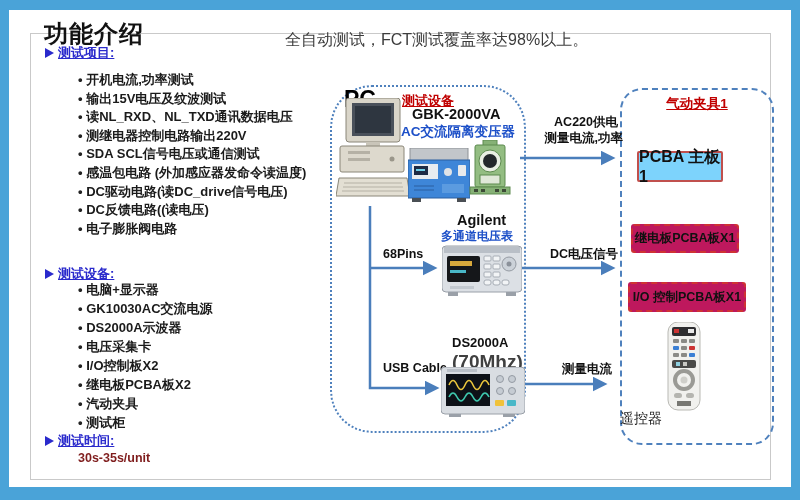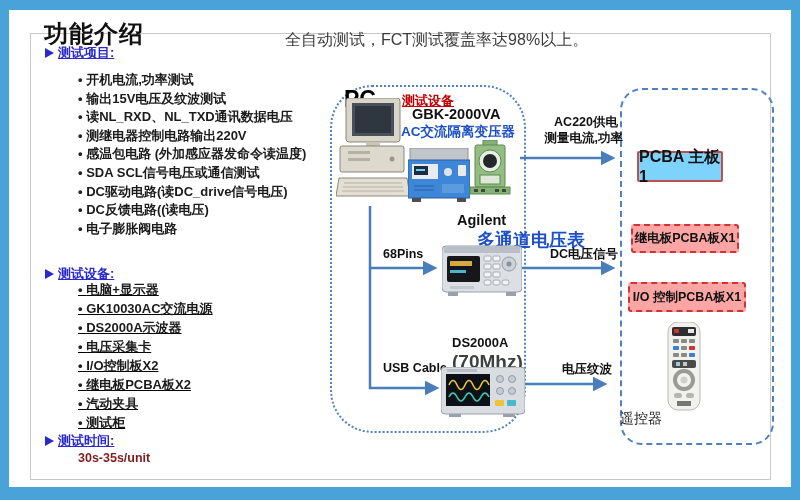--- a/index.html
+++ b/index.html
@@ -13,48 +13,48 @@
   .headline { left:285px; top:30px; font-size:16px; color:#3c3c3c; }
 
   .sec-head { font-size:13px; font-weight:800; color:#2a2acc; text-decoration:underline; }
   .sec-marker { display:inline-block; width:0; height:0; border-left:9px solid #2a2acc; border-top:5px solid transparent; border-bottom:5px solid transparent; margin-right:4px; vertical-align:-1px; }
   .sec1 { left:45px; top:44px; } .sec2 { left:45px; top:265px; } .sec3 { left:45px; top:432px; }
 
   ul.blist { list-style:none; }
   ul.blist li { font-size:13px; font-weight:600; color:#1b1b1b; white-space:nowrap; }
   ul.blist li::before { content:"• "; color:#222; }
   .list1 { left:78px; top:71px; } .list1 li { line-height:18.6px; }
-  .list2 { left:78px; top:280px;text-decoration:underline; } .list2 li { line-height:19px; }
+  .list2 { left:78px; top:280px; } .list2 li { line-height:19px; }
   .time-val { left:78px; top:451px; font-size:12.5px; font-weight:600; color:#7f1d1d; }
 
   .mid-box { left:330px; top:85px; width:196px; height:348px; border:2px dotted #4f81bd; border-radius:42px; }
   .right-box { left:620px; top:88px; width:154px; height:357px; border:2px dashed #4f81bd; border-radius:22px; }
 
   .pc-label { left:344px; top:86px; font-size:23px; font-weight:800; color:#000; }
   .mid-header { left:402px; top:92px; font-size:13px; font-weight:800; color:#c00000; text-decoration:underline; }
   .dev1-model { left:412px; top:106px; font-size:14.5px; font-weight:800; color:#111; }
   .dev1-name { left:401px; top:123px; font-size:13.5px; font-weight:800; color:#1d50c8; }
   .conn1 { left:383px; top:247px; font-size:12.5px; font-weight:700; color:#111; }
   .dev2-brand { left:457px; top:212px; font-size:14.5px; font-weight:700; color:#111; }
-  .dev2-name { left:441px; top:228px; font-size:18px; font-weight:800; color:#1d50c8;margin-left:36px; }
+  .dev2-name { left:441px; top:228px; font-size:12px; font-weight:800; color:#1d50c8; }
   .conn2 { left:383px; top:361px; font-size:12.5px; font-weight:700; color:#111; }
   .dev3-model { left:452px; top:335px; font-size:13px; font-weight:800; color:#111; }
   .dev3-freq { left:452px; top:351px; font-size:19px; font-weight:800; color:#404040; }
 
   .arrow-label { font-size:12.5px; font-weight:700; color:#111; text-align:right; }
   .a1l1 { left:518px; top:114px; width:100px; }
   .a1l2 { left:513px; top:130px; width:110px; }
   .a2l1 { left:518px; top:246px; width:100px; }
   .a3l1 { left:516px; top:361px; width:96px; }
 
   .rb-title { left:620px; top:95px; width:154px; text-align:center; font-size:13.5px; font-weight:800; color:#c00000; text-decoration:underline; }
   .board1 { left:637px; top:151px; width:86px; height:31px; border:2px solid #c0504d; border-radius:2px;
             font-size:16px; font-weight:800; color:#111; display:flex; align-items:center; justify-content:center; background:#7dd3fc; }
   .board-dashed { border:2px dashed #cf3333; border-radius:3px; font-weight:700; color:#111;
-            display:flex; align-items:center; justify-content:center; background:#fca5a5; }
+            display:flex; align-items:center; justify-content:center; background:#be185d; }
   .board2 { left:631px; top:224px; width:108px; height:29px; font-size:12.5px; }
   .board3 { left:628px; top:282px; width:118px; height:30px; font-size:12.5px; }
   .remote-caption { left:620px; top:410px; width:154px; text-align:left; font-size:14px; color:#222; }
 
   .wires { position:absolute; left:0; top:0; pointer-events:none; }
   .gfx { position:absolute; }
 </style>
 </head>
 <body>
 
@@ -64,22 +64,22 @@
 
   <div class="abs page-title">功能介绍</div>
   <div class="abs headline">全自动测试，FCT测试覆盖率达98%以上。</div>
 
   <div class="abs sec-head sec1"><span class="sec-marker"></span><span>测试项目:</span></div>
   <ul class="abs blist list1">
     <li>开机电流,功率测试</li>
     <li>输出15V电压及纹波测试</li>
     <li>读NL_RXD、NL_TXD通讯数据电压</li>
     <li>测继电器控制电路输出220V</li>
+    <li>SDA SCL信号电压或通信测试</li>
     <li>感温包电路 (外加感应器发命令读温度)</li>
-    <li>SDA SCL信号电压或通信测试</li>
     <li>DC驱动电路(读DC_drive信号电压)</li>
     <li>DC反馈电路((读电压)</li>
     <li>电子膨胀阀电路</li>
   </ul>
 
   <div class="abs sec-head sec2"><span class="sec-marker"></span><span>测试设备:</span></div>
   <ul class="abs blist list2">
     <li>电脑+显示器</li>
     <li>GK10030AC交流电源</li>
     <li>DS2000A示波器</li>
@@ -221,19 +221,20 @@
     <circle cx="20" cy="58" r="9" fill="none" stroke="#9a9a95" stroke-width="4"></circle>
     <circle cx="20" cy="58" r="3.5" fill="#cfcfca"></circle>
     <rect x="10" y="71" width="8" height="5" rx="2.5" fill="#b5b5b0"></rect>
     <rect x="22" y="71" width="8" height="5" rx="2.5" fill="#b5b5b0"></rect>
     <rect x="13" y="79" width="14" height="5" fill="#777772"></rect>
   </svg>
 
   <div class="abs arrow-label a1l1">AC220供电</div>
   <div class="abs arrow-label a1l2">测量电流,功率</div>
   <div class="abs arrow-label a2l1">DC电压信号</div>
-  <div class="abs arrow-label a3l1">电压纹波</div>
-
+  <div class="abs arrow-label a3l1">测量电流</div>
+
+  <div class="abs rb-title">气动夹具1</div>
   <div class="abs board1">PCBA 主板1</div>
   <div class="abs board-dashed board2">继电板PCBA板X1</div>
   <div class="abs board-dashed board3">I/O 控制PCBA板X1</div>
   <div class="abs remote-caption">遥控器</div>
 </div>
 
 </body></html>

